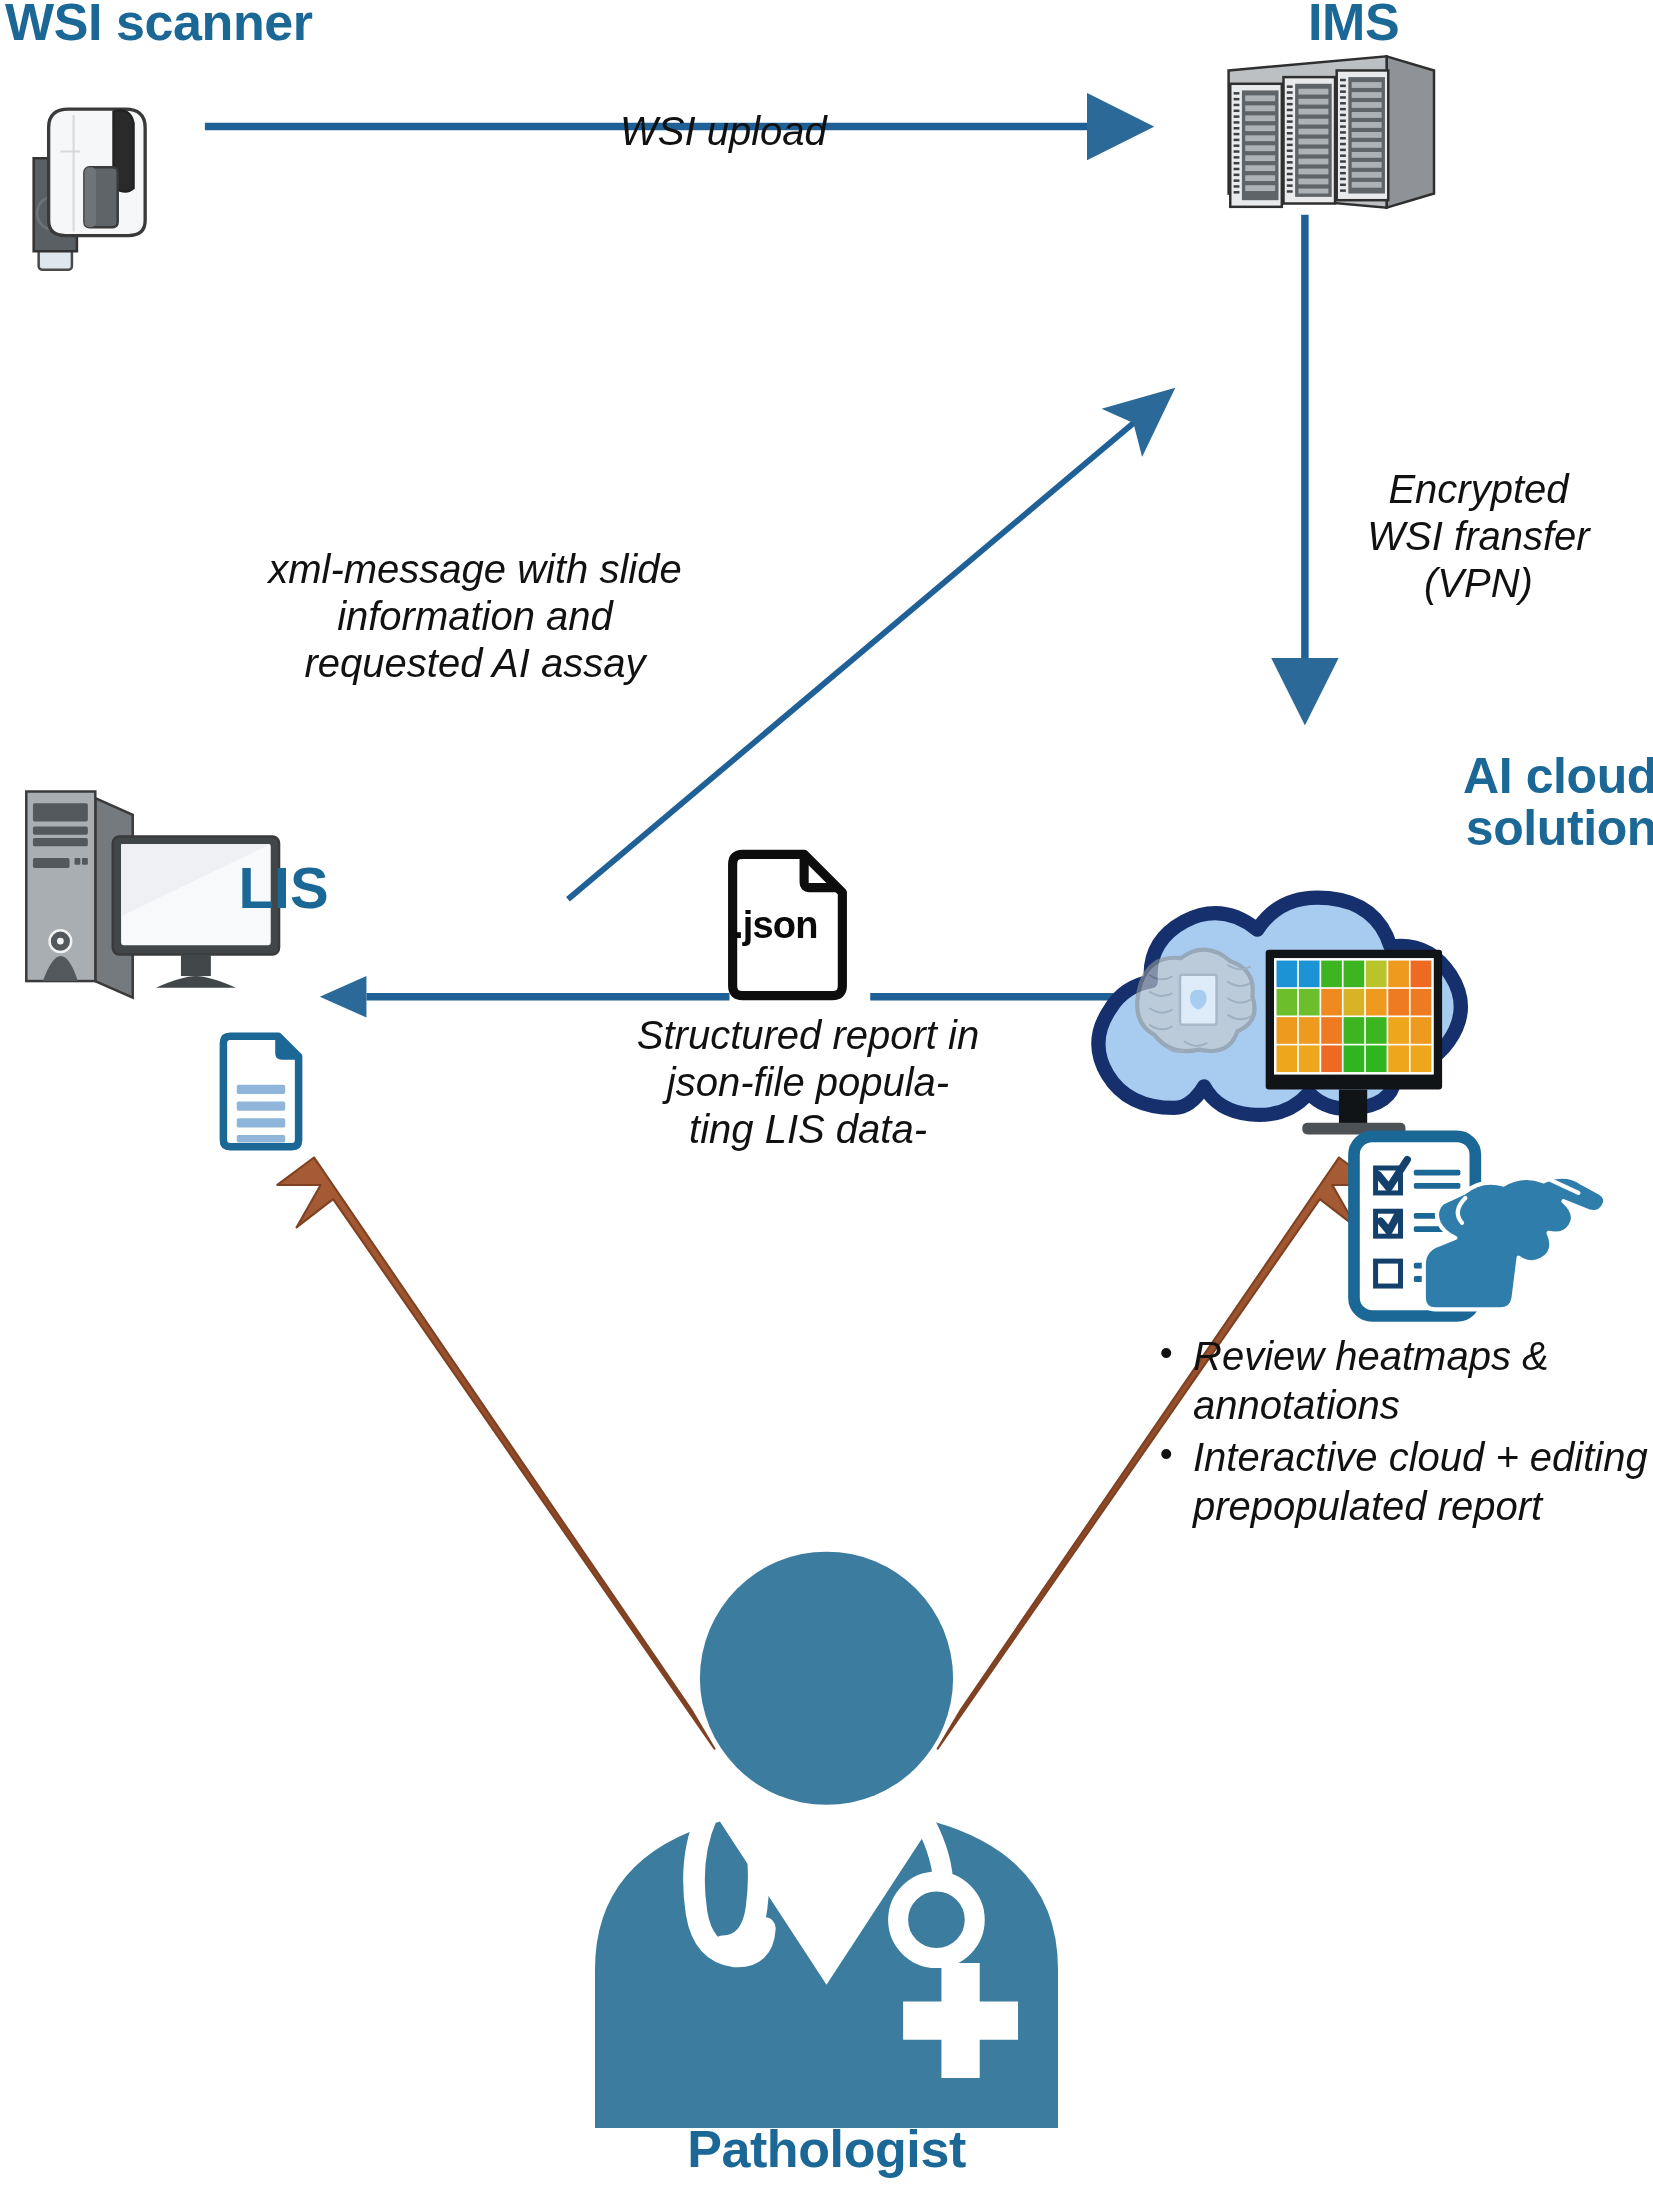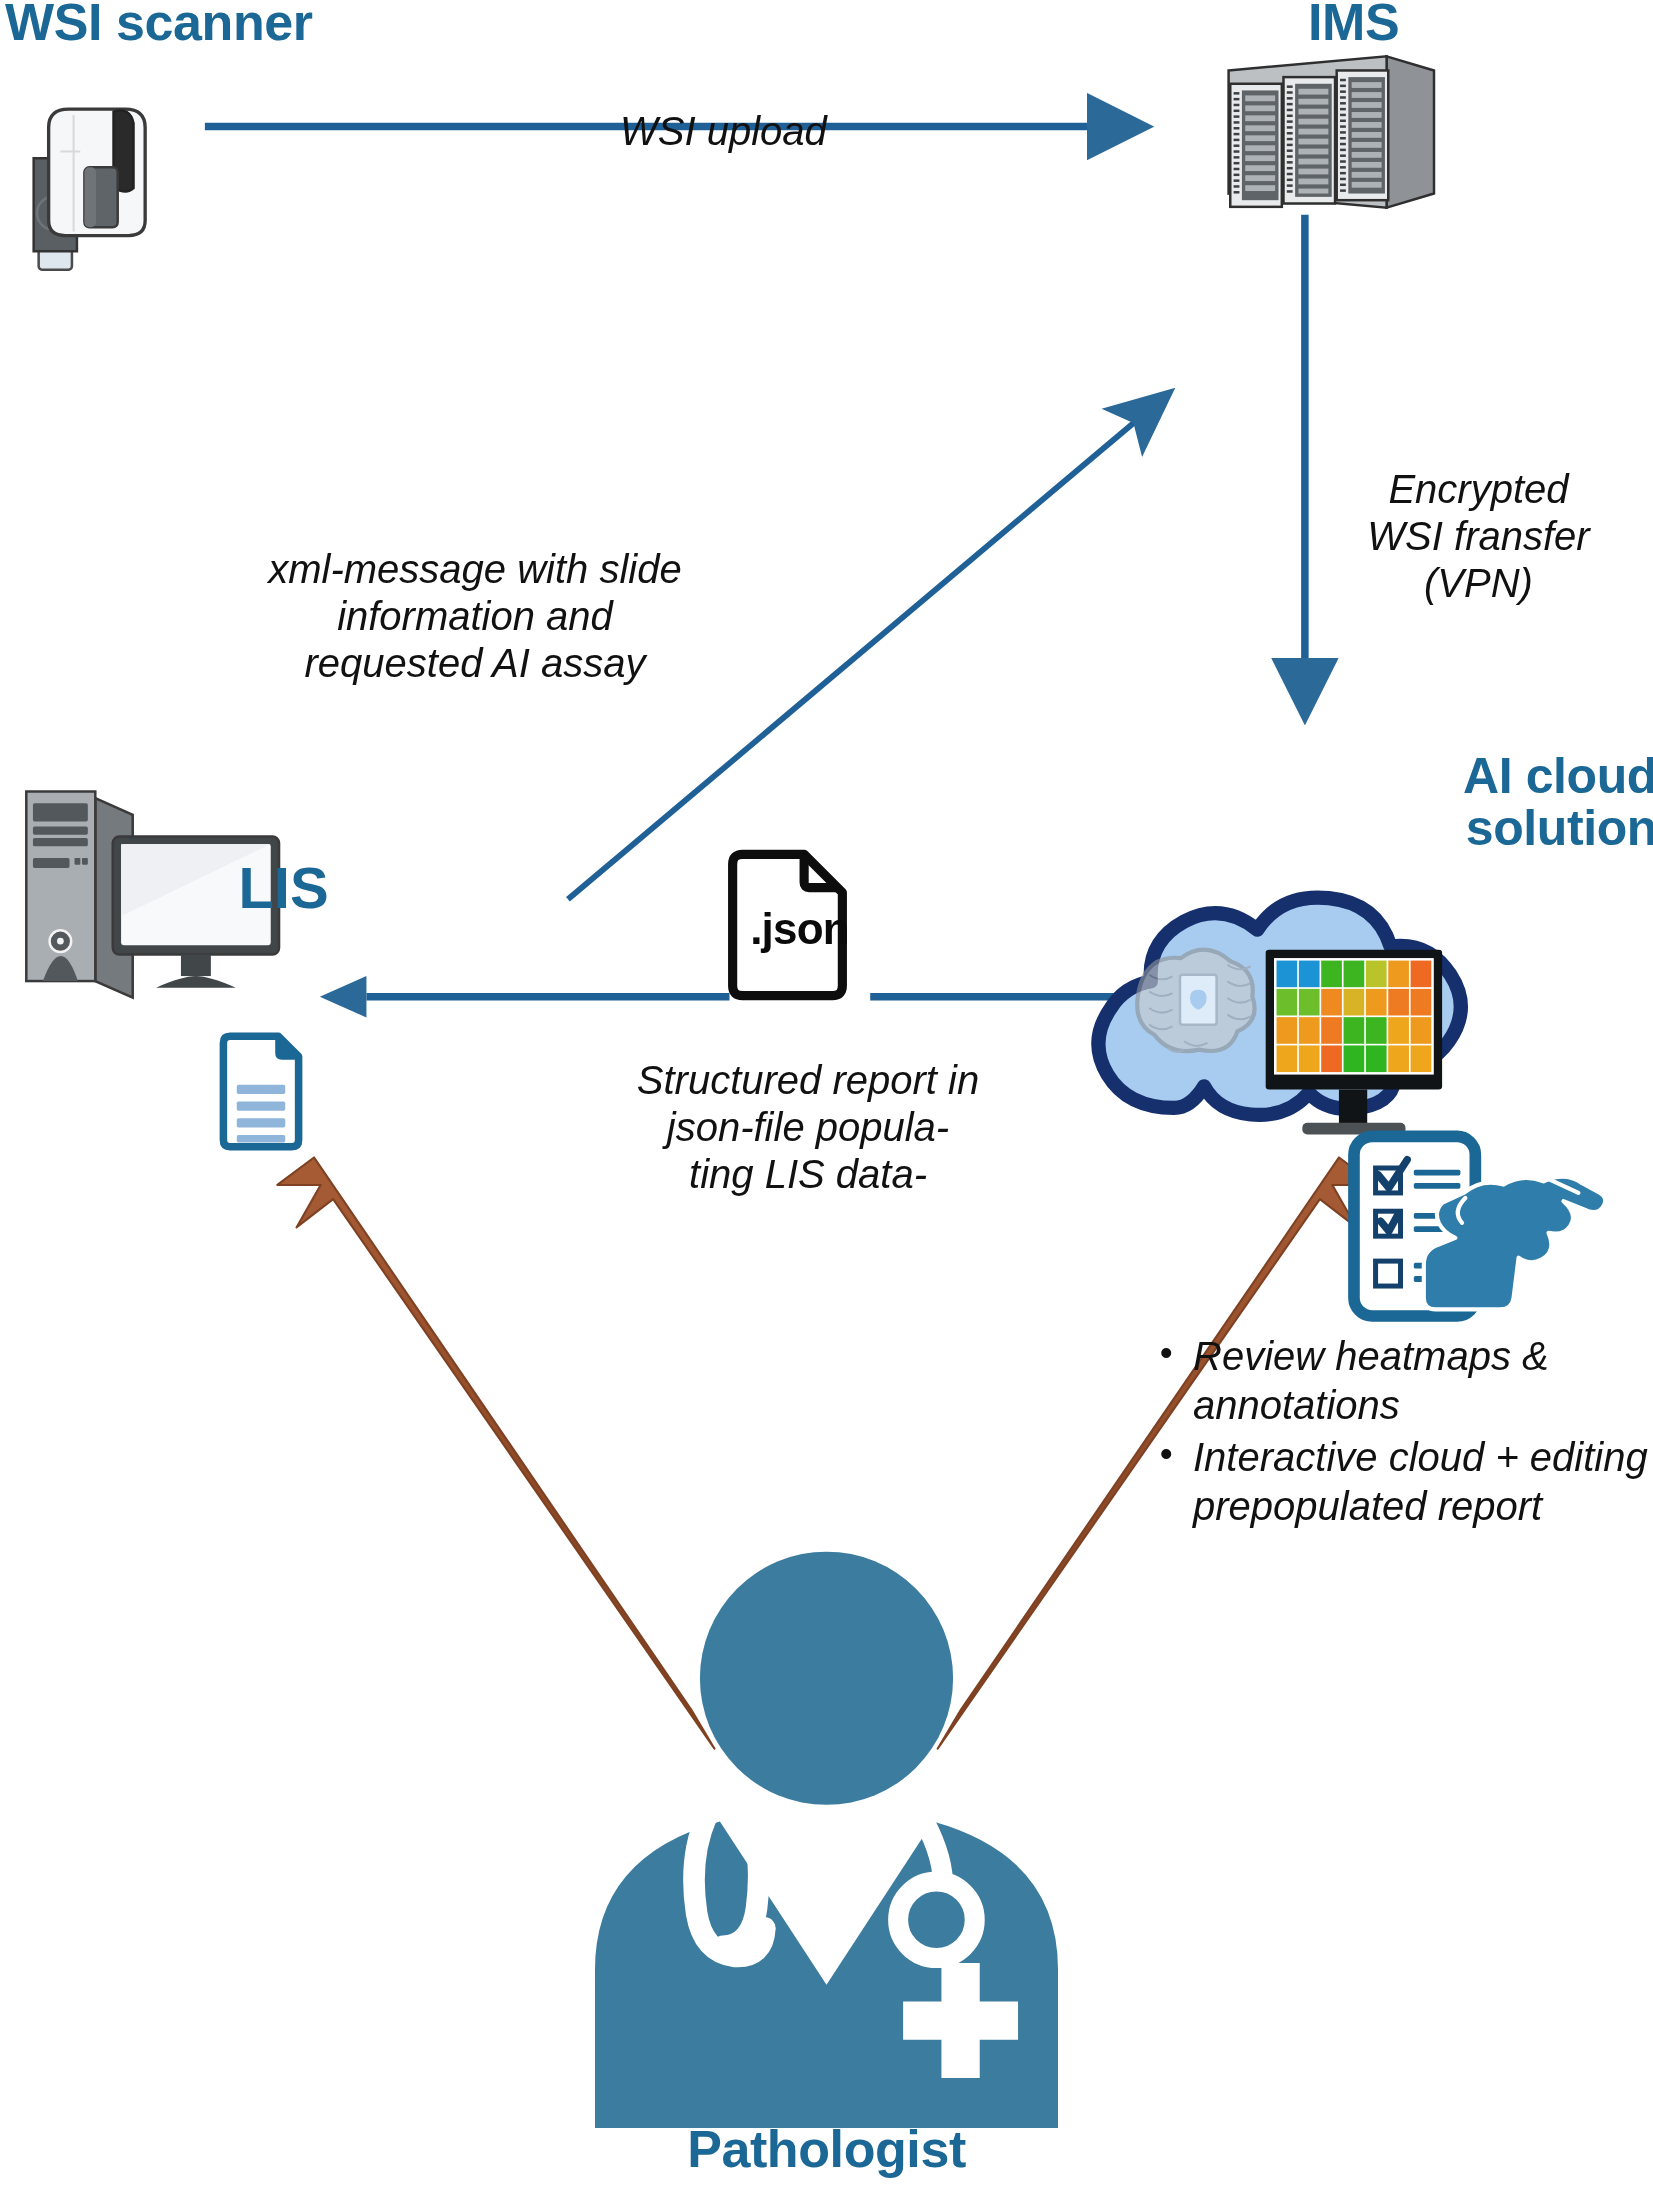--- a/index.html
+++ b/index.html
@@ -31,41 +31,41 @@
   .edge-label{
     font-style:italic;
     color:#111111;
     font-size:40px;
     line-height:1.18;
     white-space:pre;
   }
   #label-wsi-upload    {left:620px; top:108px;}
   #label-encrypted     {left:1341px;top:466px; text-align:center;width:275px;white-space:normal;}
   #label-xml-message   {left:192px; top:508px; width:566px;text-align:center;white-space:normal;margin-top:38px;}
-  #label-structured    {left:575px; top:1012px;width:466px;text-align:center;white-space:normal;margin-top:45px;}
+  #label-structured    {left:575px; top:1012px;width:466px;text-align:center;white-space:normal;}
   
   .bullets{
     font-style:italic;color:#111111;font-size:40px;line-height:1.22;
     list-style:none;margin:0;padding:0;
   }
   .bullets li{position:relative;padding-left:40px;margin-bottom:3.3px;}
   .bullets li:before{
     content:"\2022";position:absolute;left:6.7px;top:-1.7px;font-style:normal;font-size:37px;
   }
   #bullets-left {left:8.3px;  top:1287px;width:500px;}
   #bullets-right{left:1153px;top:1332px;width:500px;}
   
   #lis-screen-text{
     left:146px;top:854px;width:275px;text-align:center;
     font-size:58px;font-weight:bold;color:#1B6795;letter-spacing:0px;
   }
   
   #json-ext-text{
-    left:733px;top:904px;width:133px;text-align:center;
-    font-size:44px;font-weight:bold;color:#0a0a0a;letter-spacing:-0.8px;
+    left:733px;top:904px;width:133px;
+    font-size:38px;font-weight:bold;color:#0a0a0a;letter-spacing:-0.8px;
   }
   svg{display:block;overflow:visible;}
 </style>
 </head>
 <body>
 
 <div id="stage">
 
   <svg class="abs" style="left:0;top:0;width:1653px;height:2205px;" viewBox="0 0 1985 2648">
     <defs>

